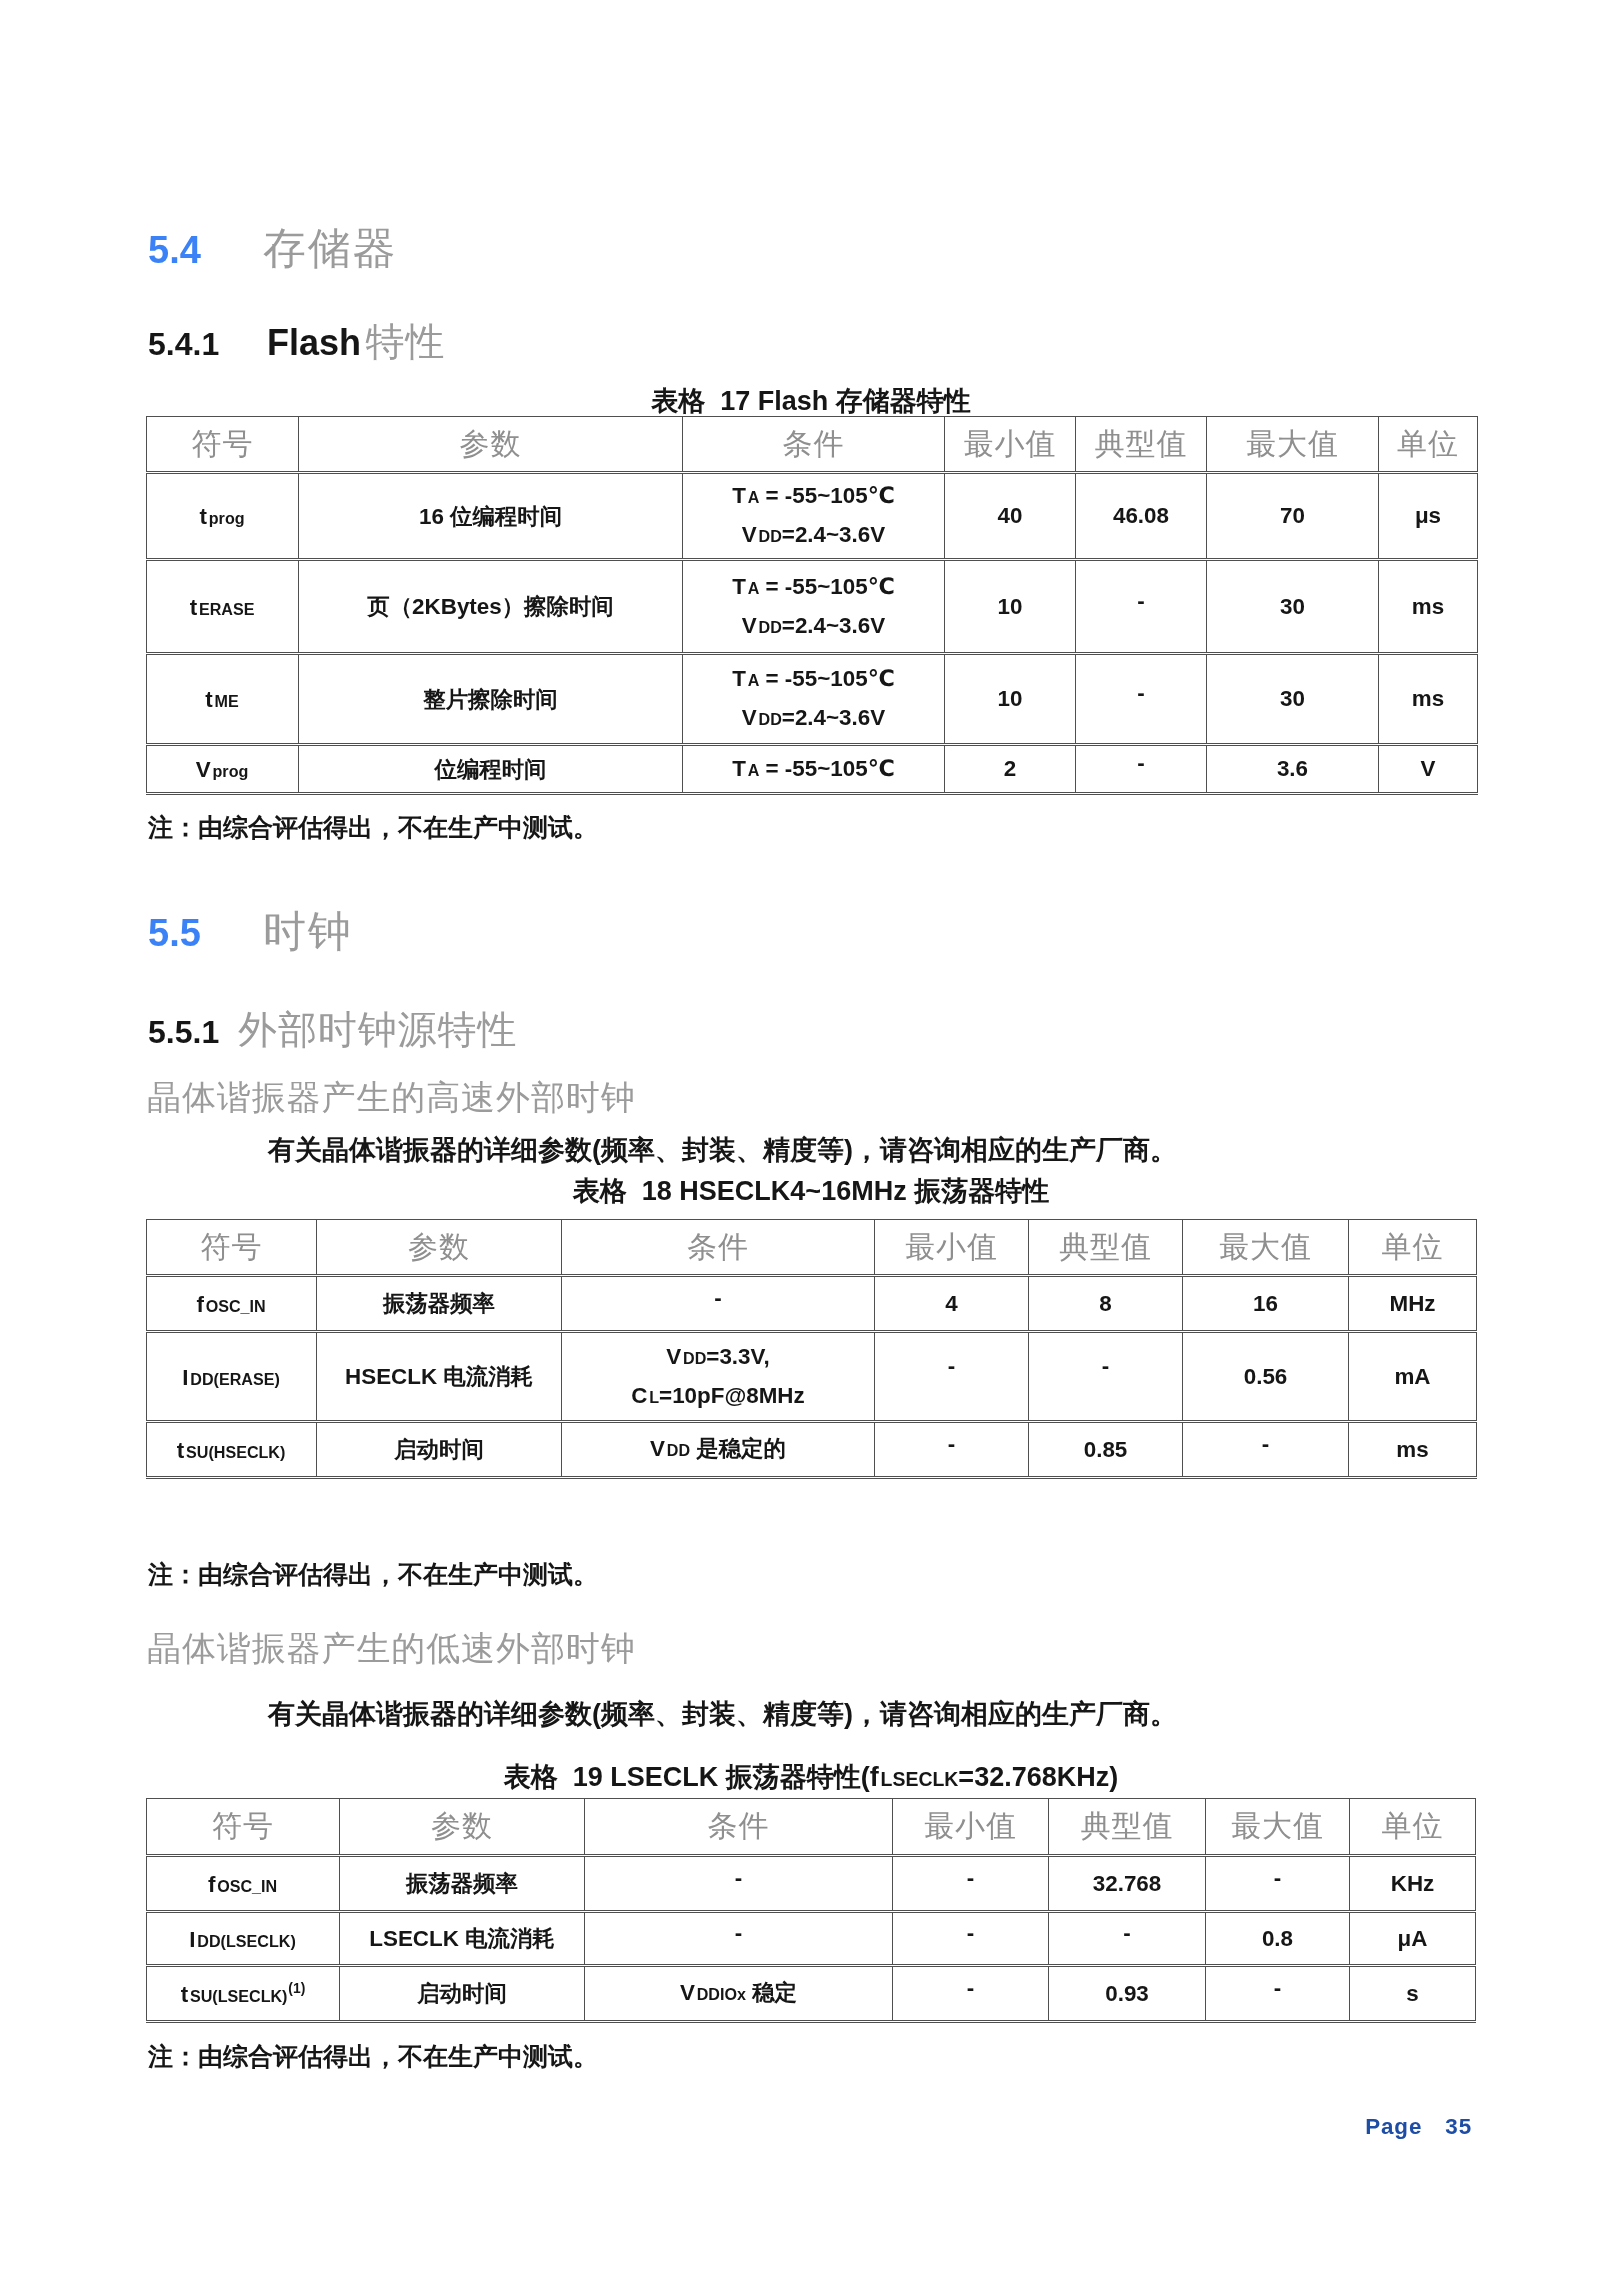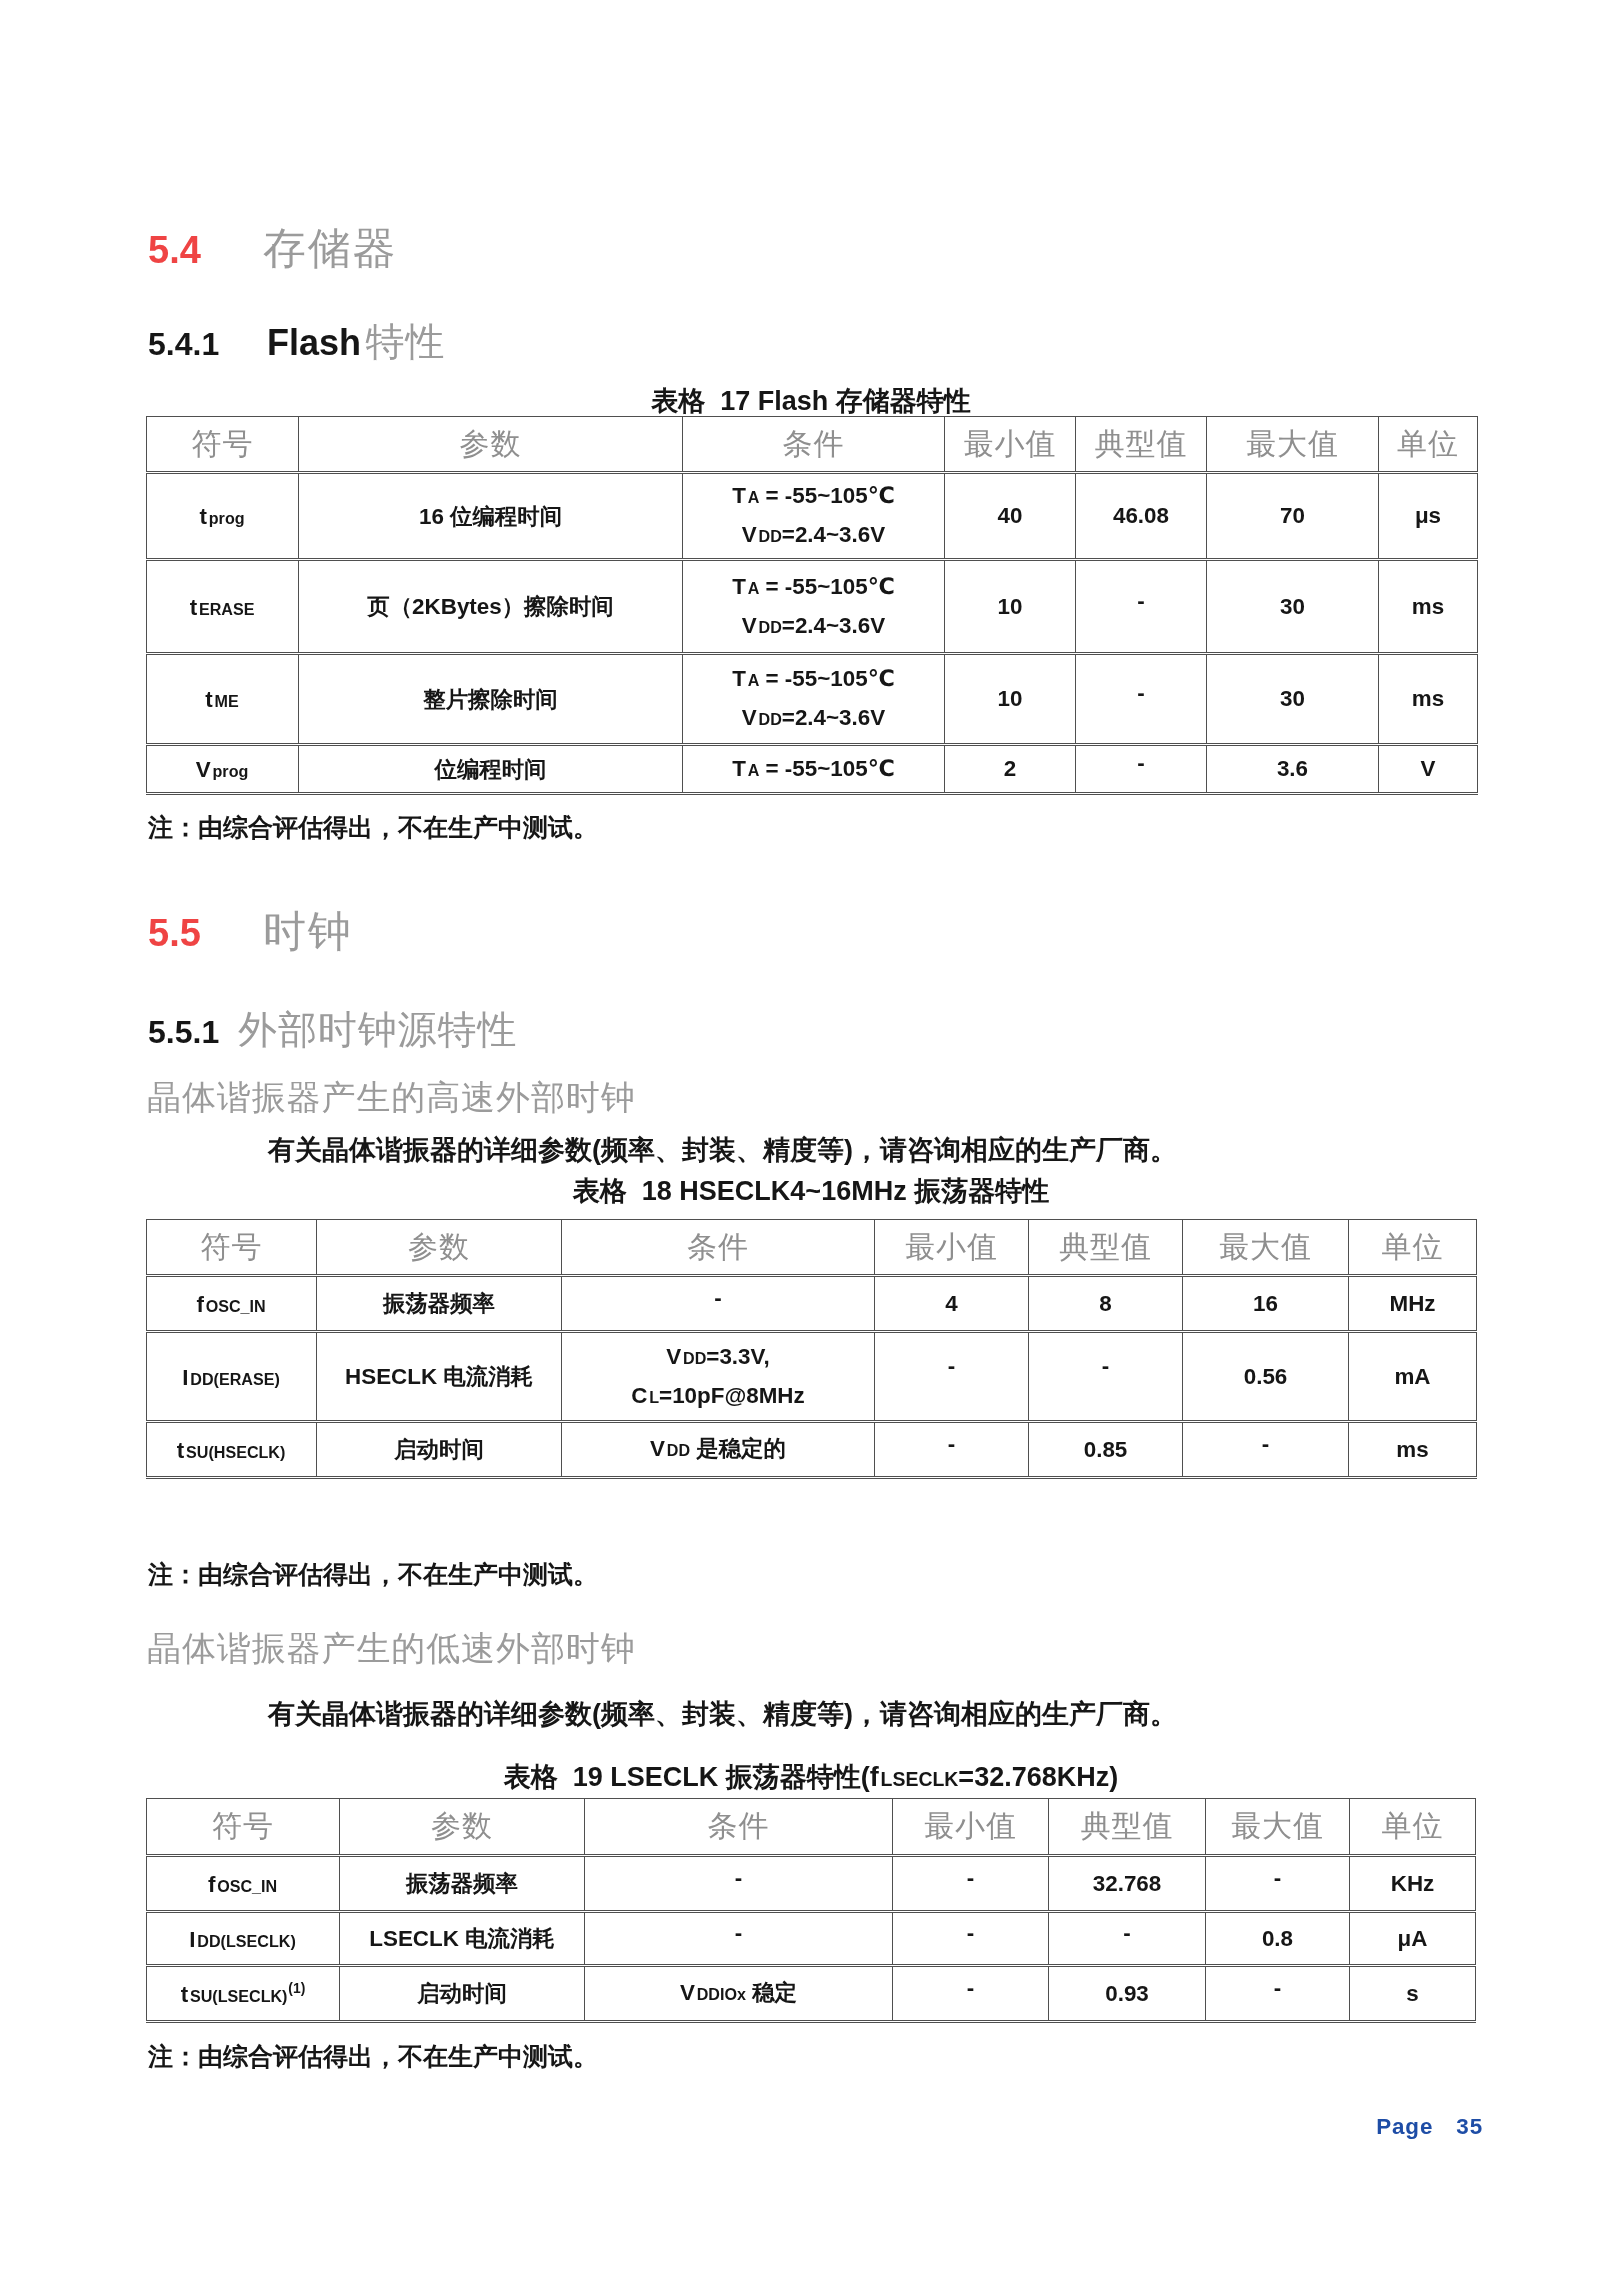--- a/index.html
+++ b/index.html
@@ -11,21 +11,21 @@
   .page {
     position: relative;
     width: 1621px;
     height: 2293px;
     background: #ffffff;
     overflow: hidden;
   }
 
   
   .h1 { position: absolute; left: 148px; display: flex; align-items: baseline; white-space: pre; }
-  .h1 .num   { font-size: 38px; font-weight: bold; color: #ef4444; width: 115px; }
+  .h1 .num   { font-size: 38px; font-weight: bold; color: #3b82f6; width: 115px; }
   .h1 .title { font-size: 43px; color: #9b9b9b; font-weight: 500; letter-spacing: 1.8px; }
 
   .h2 { position: absolute; left: 148px; display: flex; align-items: baseline; white-space: pre; }
   .h2 .num   { font-size: 32px; font-weight: bold; color: #161616; }
   .h2 .en    { font-size: 36px; font-weight: bold; color: #161616; }
   .h2 .title { font-size: 39px; color: #9b9b9b; font-weight: 500; margin-left: 4.5px; letter-spacing: 0.9px; }
 
   .graysub { position: absolute; left: 147px; font-size: 34px; color: #9b9b9b; font-weight: 500; letter-spacing: 0.9px; }
 
   .para { position: absolute; left: 268px; font-size: 27px; font-weight: bold; color: #161616; }
@@ -56,21 +56,21 @@
   }
   table.spec td { font-size: 22.4px; font-weight: bold; color: #161616; }
   .sub { font-size: 72%; margin-left: 1.8px; }
   .sup { font-size: 62%; vertical-align: 9px; margin-left: 0.9px; }
   .cline { line-height: 1.1; padding: 7.2px 0; }
   td.dash { vertical-align: bottom; padding-bottom: 10.7px; line-height: 1; }
   td.dash.deep { padding-bottom: 21.5px; }
 
   
   .footer {
-    position: absolute; top: 2114px; right: 138px;
+    position: absolute; top: 2114px; right: 149px;
     font-size: 22.4px; font-weight: bold; color: #1e4da6;
     letter-spacing: 0.9px;
   }
   .footer .num { margin-left: 23px; }
 
   
   #h54   { top: 220px; }
   #h541  { top: 315px; justify-content: flex-end; }
   #cap17 { top: 383px; }
   #t17   { top: 416px; }

